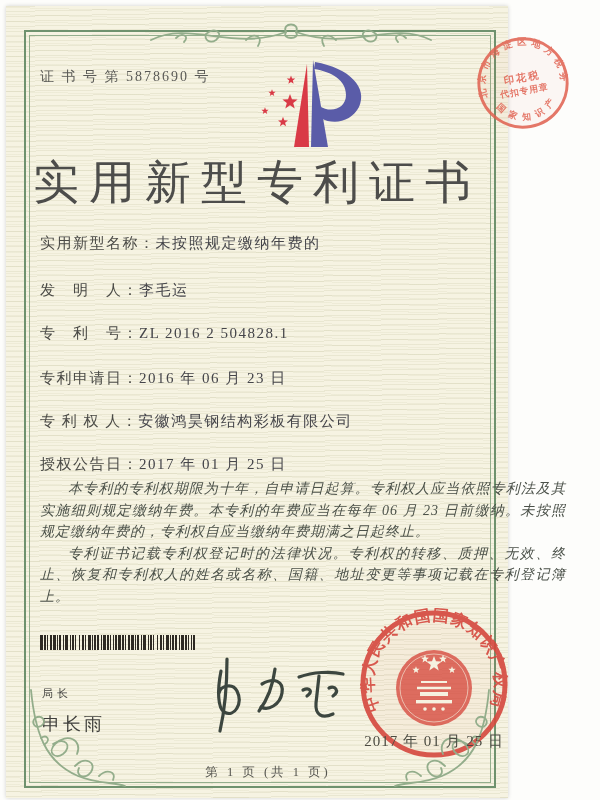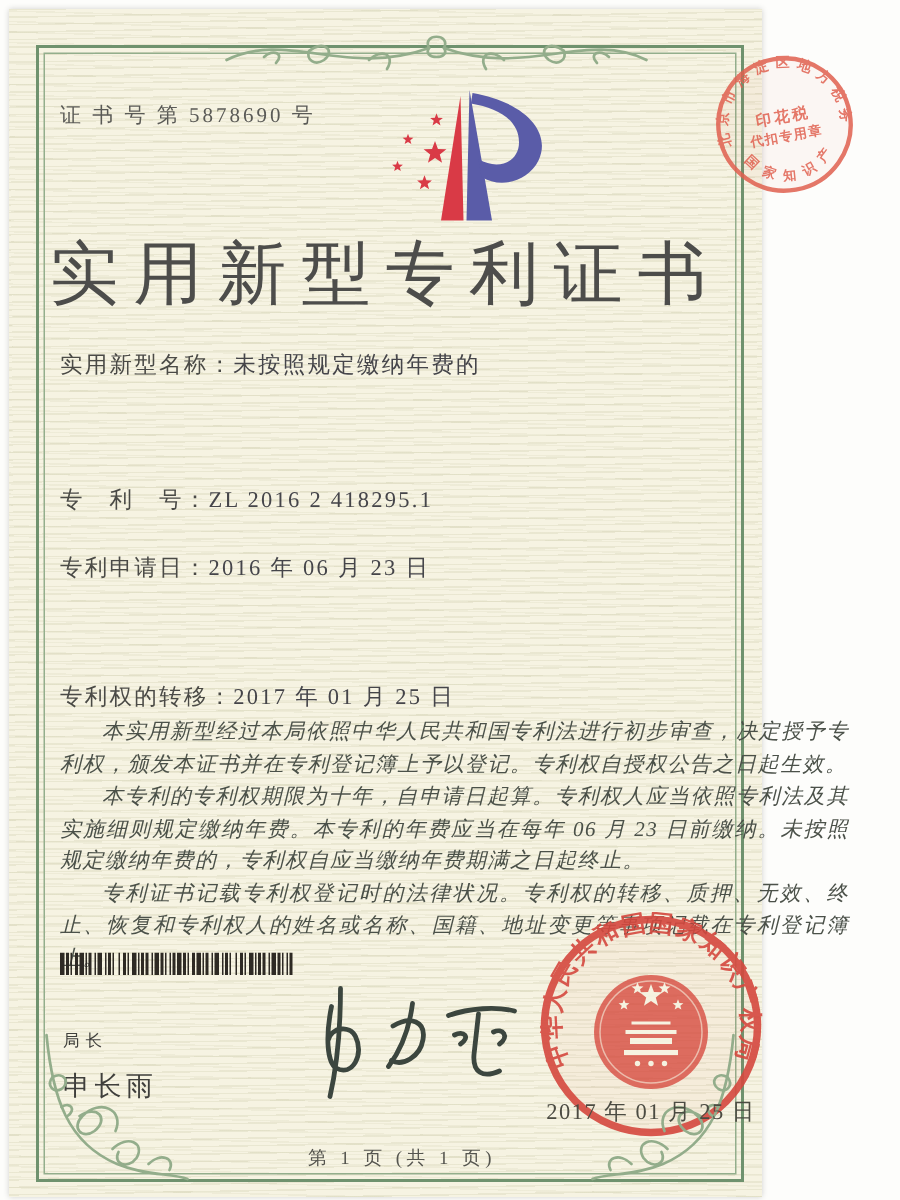--- a/index.html
+++ b/index.html
@@ -123,32 +123,37 @@
     <text font-size="9" class="stamp-red" font-weight="bold">
       <textPath href="#taxBottomArc" startOffset="4" textLength="100">国家知识产权局</textPath>
     </text>
   </svg>
 
   <div class="title">实用新型专利证书</div>
 
   <div class="field-row" style="top:228px">
     <span class="field-label">实用新型名称：</span><span class="field-value">未按照规定缴纳年费的</span>
   </div>
+  <div class="field-row" style="top:275px">
+    <span class="field-label">发　明　人：</span><span class="field-value">李毛运</span>
+  </div>
   <div class="field-row" style="top:318px">
-    <span class="field-label">专　利　号：</span><span class="field-value">ZL 2016 2 418295.1</span>
+    <span class="field-label">专　利　号：</span><span class="field-value">ZL 2016 2 504828.1</span>
   </div>
   <div class="field-row" style="top:363px">
     <span class="field-label">专利申请日：</span><span class="field-value">2016 年 06 月 23 日</span>
   </div>
+  <div class="field-row" style="top:406px">
+    <span class="field-label">专 利 权 人：</span><span class="field-value">安徽鸿昊钢结构彩板有限公司</span>
+  </div>
   <div class="field-row" style="top:449px">
-    <span class="field-label">专利权的转移：</span><span class="field-value">2017 年 01 月 25 日</span>
+    <span class="field-label">授权公告日：</span><span class="field-value">2017 年 01 月 25 日</span>
   </div>
 
   <div class="body-text">
-    <p>本实用新型经过本局依照中华人民共和国专利法进行初步审查，决定授予专利权，颁发本证书并在专利登记簿上予以登记。专利权自授权公告之日起生效。</p>
     <p>本专利的专利权期限为十年，自申请日起算。专利权人应当依照专利法及其实施细则规定缴纳年费。本专利的年费应当在每年 06 月 23 日前缴纳。未按照规定缴纳年费的，专利权自应当缴纳年费期满之日起终止。</p>
     <p>专利证书记载专利权登记时的法律状况。专利权的转移、质押、无效、终止、恢复和专利权人的姓名或名称、国籍、地址变更等事项记载在专利登记簿上。</p>
   </div>
 
   <svg class="barcode" id="barcode" width="172" height="15" viewBox="0 0 172 15">
       <rect x="0" y="0" width="3" height="15" fill="#2e2a24"></rect>
       <rect x="4" y="0" width="2" height="15" fill="#2e2a24"></rect>
       <rect x="7" y="0" width="1" height="15" fill="#2e2a24"></rect>
       <rect x="10" y="0" width="2" height="15" fill="#2e2a24"></rect>
       <rect x="13" y="0" width="3" height="15" fill="#2e2a24"></rect>

